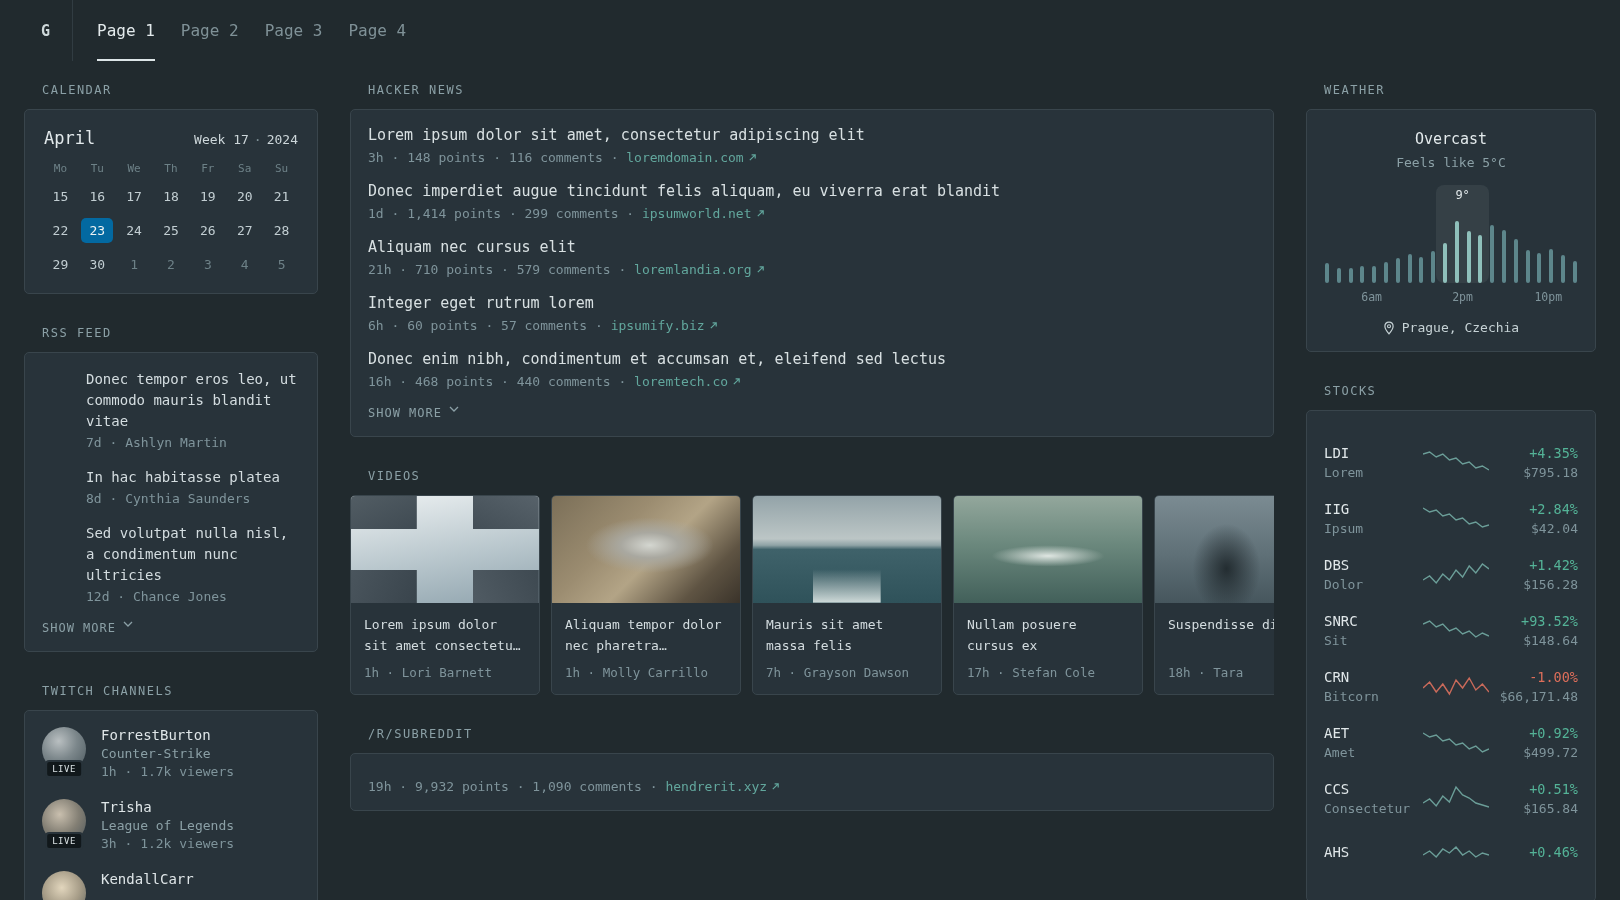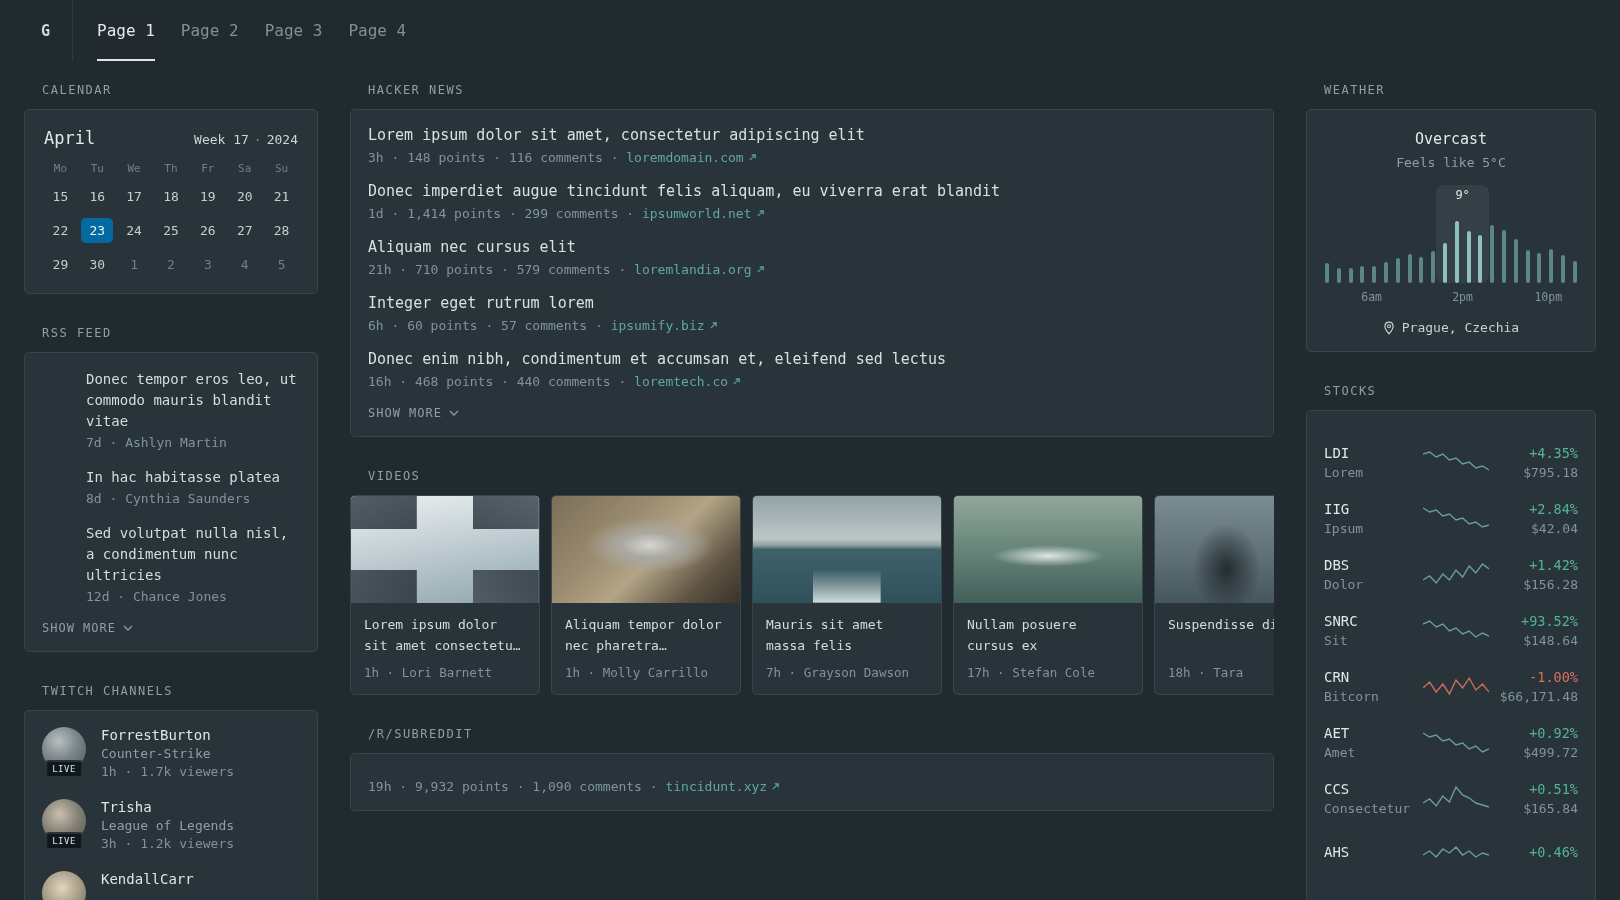--- a/index.html
+++ b/index.html
@@ -31,21 +31,21 @@
   .cal-grid{display:grid;grid-template-columns:repeat(7,1fr);row-gap:9px;justify-items:center;align-items:center;}
   .cal-dow{color:#6d8187;font-size:11px;}
   .cal-day{font-size:13px;color:#c2ced2;width:32px;height:25px;display:flex;align-items:center;justify-content:center;border-radius:5px;}
   .cal-day.outside{color:#6d8187;}
   .cal-day.today{background:#0369a1;color:#eef3f4;}
 
   
   .rss-item{margin-bottom:17px;margin-left:44px;}
   .rss-title{font-size:14px;line-height:1.5;color:#d4dde0;cursor:pointer;}
   .rss-meta{font-size:13px;color:#7f949b;margin-top:3px;}
-  .show-more{display:flex;align-items:center;gap:7px;color:#8ba0a6;font-size:12px;letter-spacing:1px;margin-top:6px;cursor:pointer;}
+  .show-more{display:flex;align-items:flex-start;gap:7px;color:#8ba0a6;font-size:12px;letter-spacing:1px;margin-top:6px;cursor:pointer;}
   .chev{width:10px;height:6px;}
 
   
   .tw-item{display:flex;gap:15px;margin-bottom:20px;align-items:flex-start;}
   .tw-avatar{position:relative;flex:0 0 44px;width:44px;height:44px;}
   .ph{width:44px;height:44px;border-radius:50%;}
   .ph1{background:radial-gradient(circle at 38% 32%,#b9bfc1 0%,#7c878b 45%,#49565c 100%);}
   .ph2{background:radial-gradient(circle at 40% 35%,#c9bfae 0%,#837f74 50%,#4a5458 100%);}
   .ph3{background:radial-gradient(circle at 45% 38%,#e2d6bd 0%,#a79d88 50%,#5a605c 100%);}
   .live{position:absolute;left:50%;transform:translateX(-50%);bottom:-7px;background:#11181b;color:#d9e1e3;
@@ -328,21 +328,21 @@
               <div class="vid-title">Suspendisse diam</div>
               <div class="vid-meta">18h · Tara</div>
             </div>
           </div>
         </div>
     </section>
 
     <section>
       <h2 class="sec-title">/R/SUBREDDIT</h2>
       <div class="card">
-        <div class="sub-meta"><span>19h · 9,932 points · 1,090 comments · </span><span class="link"><span>tincidunt.xyz</span><svg class="ext-ic" viewBox="0 0 10 10">
+        <div class="sub-meta"><span>19h · 9,932 points · 1,090 comments · </span><span class="link"><span>hendrerit.xyz</span><svg class="ext-ic" viewBox="0 0 10 10">
                 <path d="M2 8 L8 2 M4 2 H8 V6" fill="none" stroke="currentColor" stroke-width="1.3"></path>
               </svg></span></div>
       </div>
     </section>
 
   </section>
 
   <aside class="col-right">
 
     <section>

